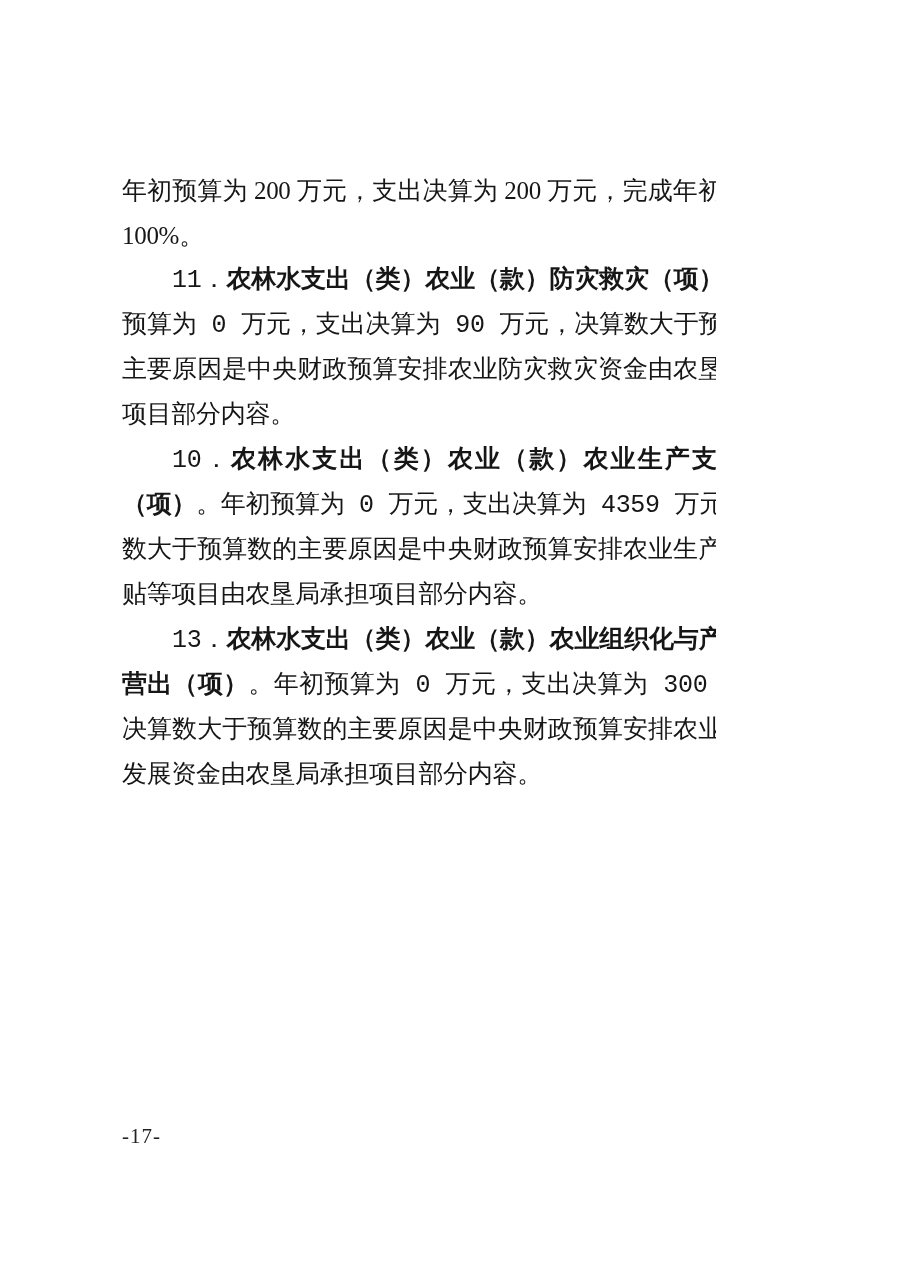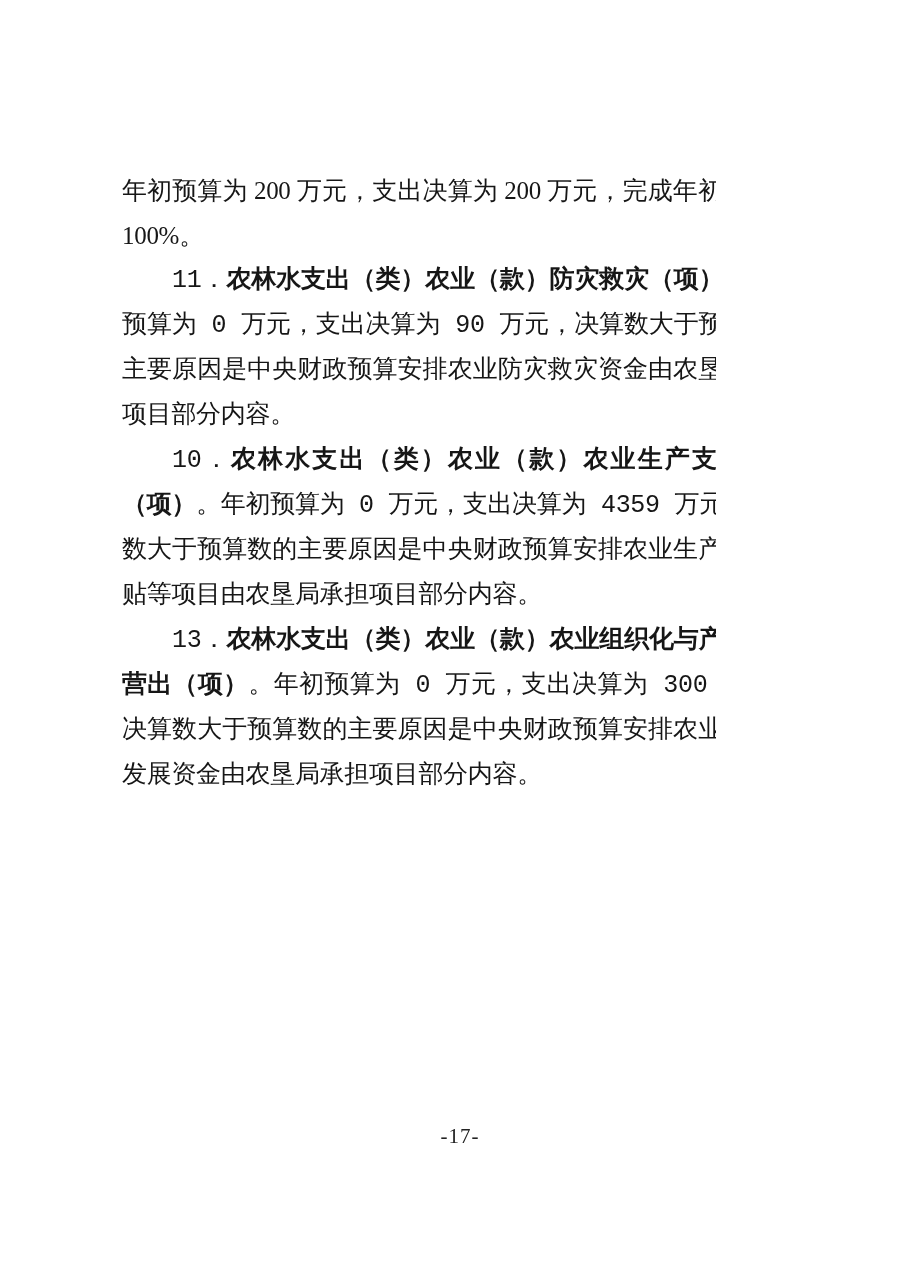--- a/index.html
+++ b/index.html
@@ -38,21 +38,21 @@
     text-indent: 2em;
     font-family: Liberation Mono, monospace;
   }
   .seg { font-weight: normal; }
   .seg.bold { font-weight: 700; }
   .page-number {
     position: absolute;
     top: 1124px;
     left: 122px;
     width: 676px;
-    text-align: center;
+    text-align: left;
     font-size: 21px;
     letter-spacing: 1px;
     color: #222222;
   }
   .scan-artifact {
     position: absolute;
     left: 885px;
     top: 1078px;
     height: 196px;
     width: 0;

